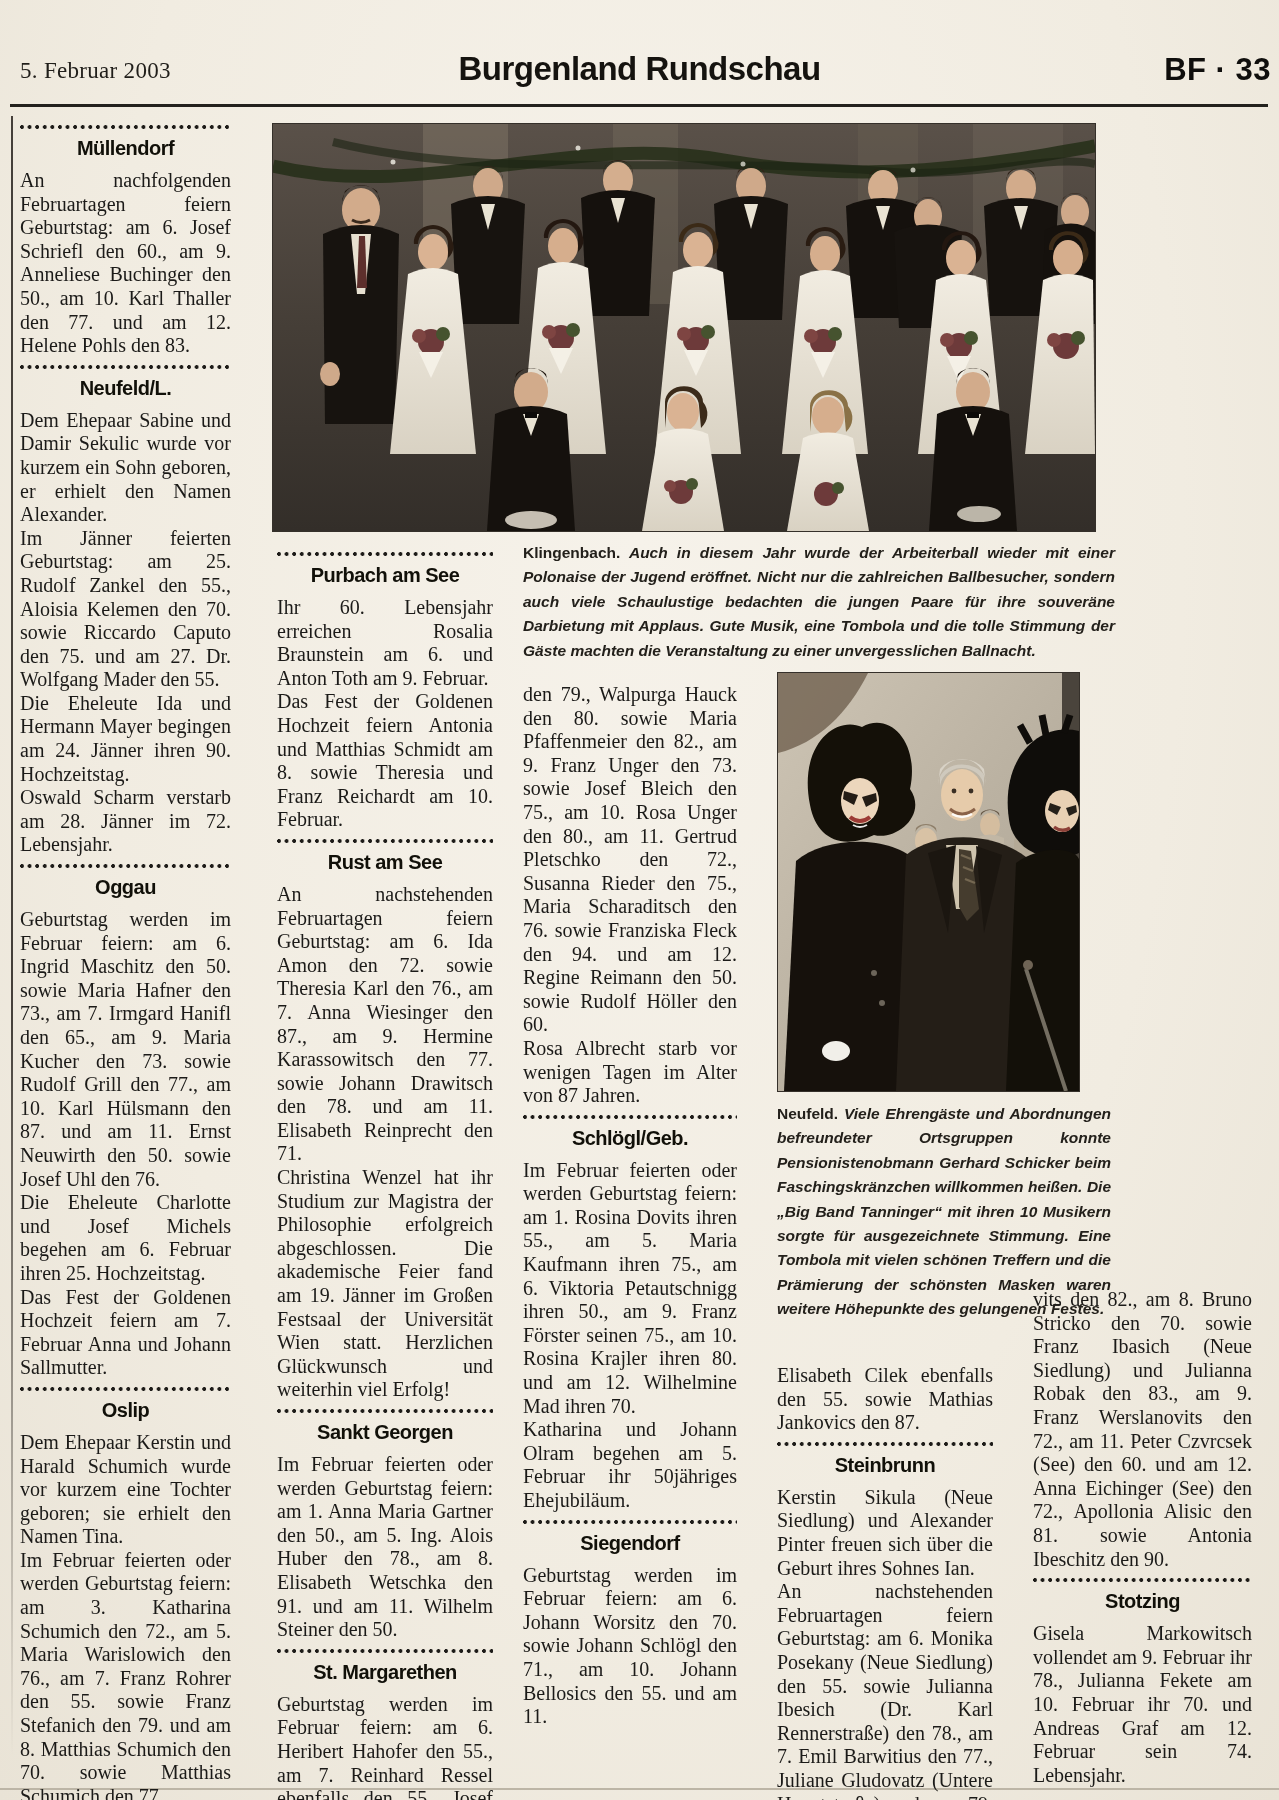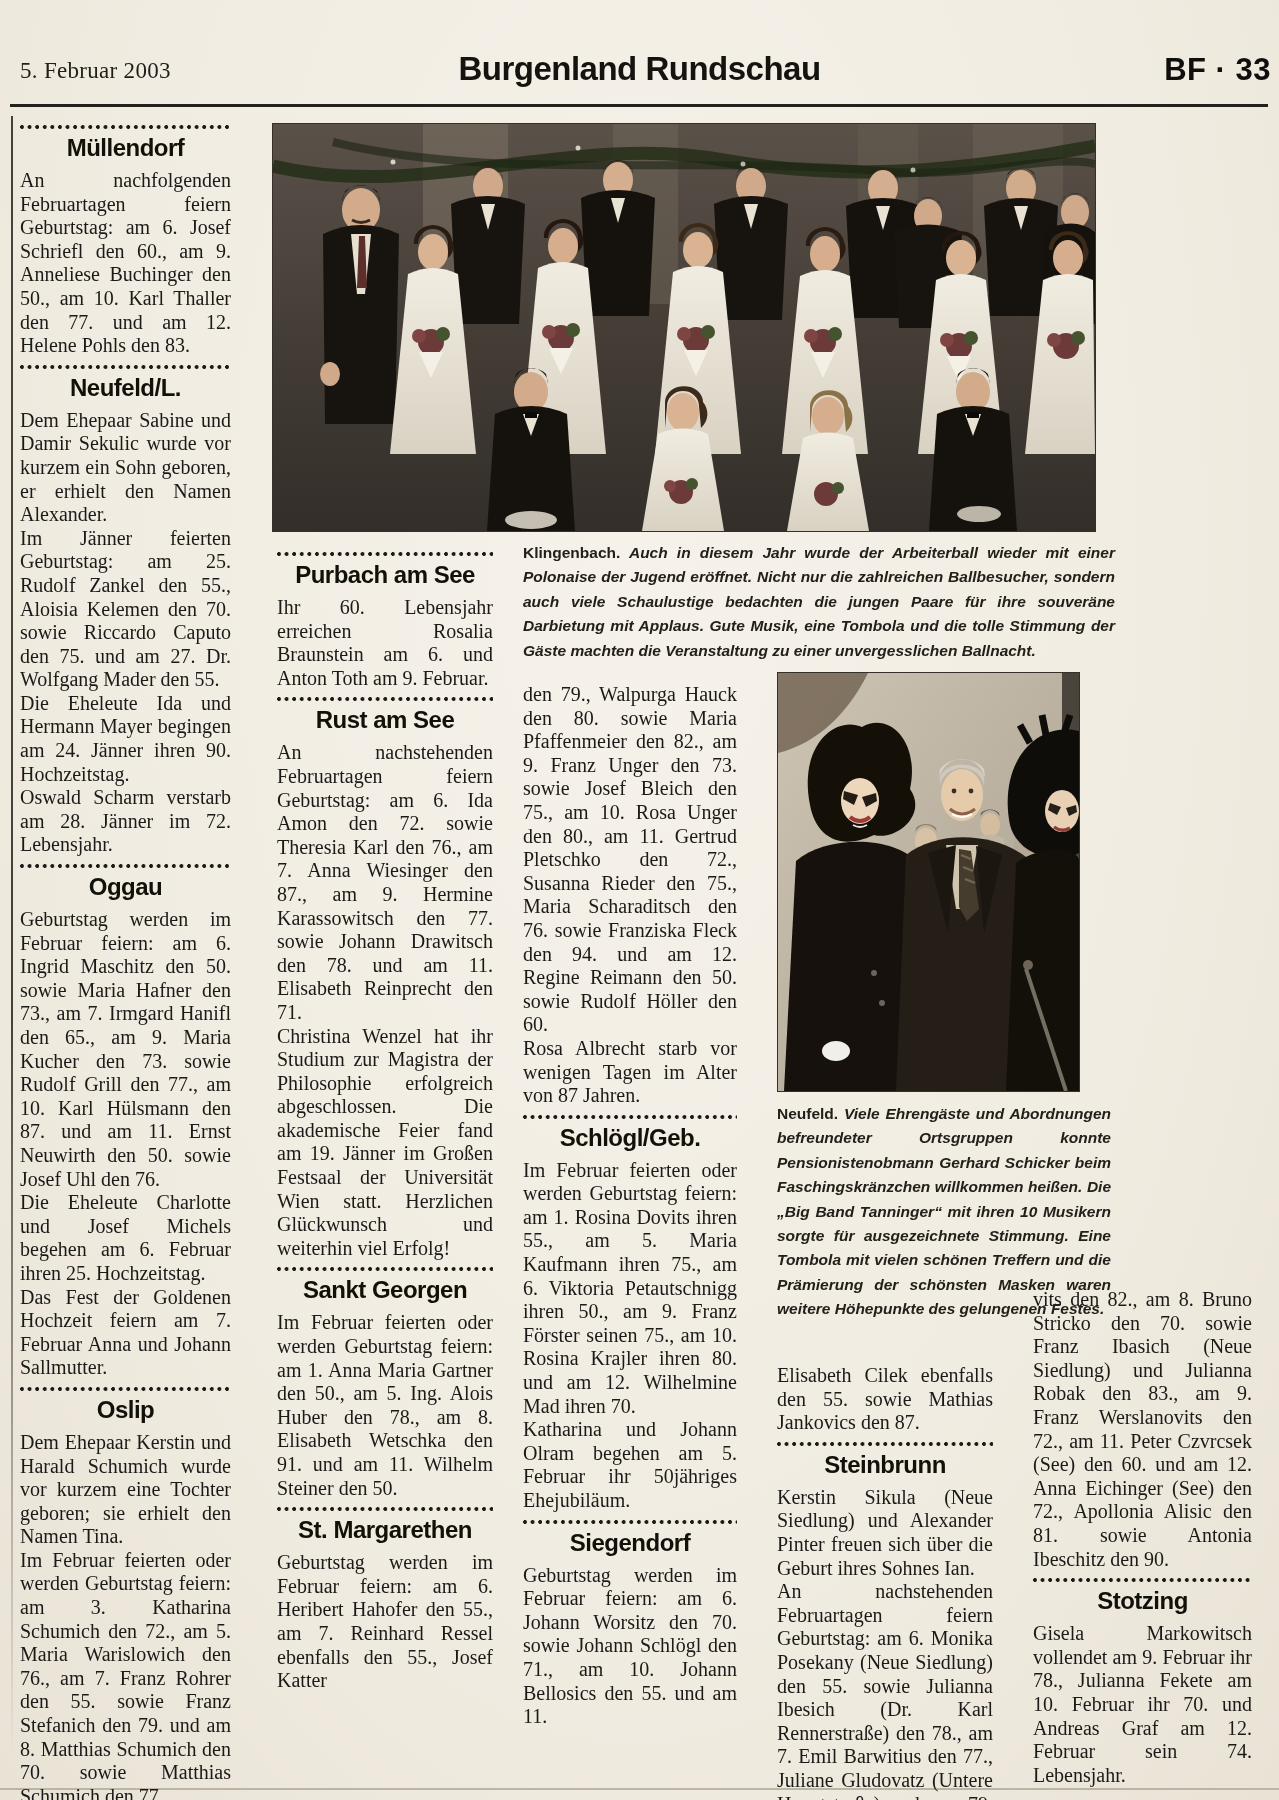--- a/index.html
+++ b/index.html
@@ -43,21 +43,21 @@
     hyphens:auto;-webkit-hyphens:auto;
   }
   .col p{margin:0;}
   .dotrule{
     height:4px;margin:7px 0 3px 0;
     background-image:radial-gradient(circle at 2px 2px, #1d1b18 1.7px, rgba(0,0,0,0) 2.2px);
     background-size:7.6px 4px;background-repeat:repeat-x;
   }
   h2.city{
     font-family:"Liberation Sans", sans-serif;font-weight:700;
-    font-size:24px;line-height:32px;letter-spacing:-.5px;
+    font-size:20px;line-height:32px;letter-spacing:-.5px;
     text-align:center;margin:1px 0 5px 0;color:#111009;
   }
   .photo{
     position:absolute;border:1px solid #35302a;background:#6a6258;
     box-sizing:border-box;
   }
   .photo svg{display:block;}
   .caption{
     position:absolute;
     font-family:"Liberation Sans", sans-serif;
@@ -358,20 +358,21 @@
       <p>Dem Ehepaar Kerstin und Harald Schumich wurde vor kurzem eine Tochter geboren; sie erhielt den Namen Tina.</p>
       <p>Im Februar feierten oder werden Geburtstag feiern: am 3. Katharina Schumich den 72., am 5. Maria Warislowich den 76., am 7. Franz Rohrer den 55. sowie Franz Stefanich den 79. und am 8. Matthias Schumich den 70. sowie Matthias Schumich den 77.</p>
     </div>
   </div>
 
   <div class="col" style="left:277px;top:545px;width:216px;">
     <div class="section">
       <div class="dotrule"></div>
       <h2 class="city">Purbach am See</h2>
       <p>Ihr 60. Lebensjahr erreichen Rosalia Braunstein am 6. und Anton Toth am 9. Februar.</p>
+      <p>Das Fest der Goldenen Hochzeit feiern Antonia und Matthias Schmidt am 8. sowie Theresia und Franz Reichardt am 10. Februar.</p>
     </div>
     <div class="section">
       <div class="dotrule"></div>
       <h2 class="city">Rust am See</h2>
       <p>An nachstehenden Februartagen feiern Geburtstag: am 6. Ida Amon den 72. sowie Theresia Karl den 76., am 7. Anna Wiesinger den 87., am 9. Hermine Karassowitsch den 77. sowie Johann Drawitsch den 78. und am 11. Elisabeth Reinprecht den 71.</p>
       <p>Christina Wenzel hat ihr Studium zur Magistra der Philosophie erfolgreich abgeschlossen. Die akademische Feier fand am 19. Jänner im Großen Festsaal der Universität Wien statt. Herzlichen Glückwunsch und weiterhin viel Erfolg!</p>
     </div>
     <div class="section">
       <div class="dotrule"></div>
       <h2 class="city">Sankt Georgen</h2>

